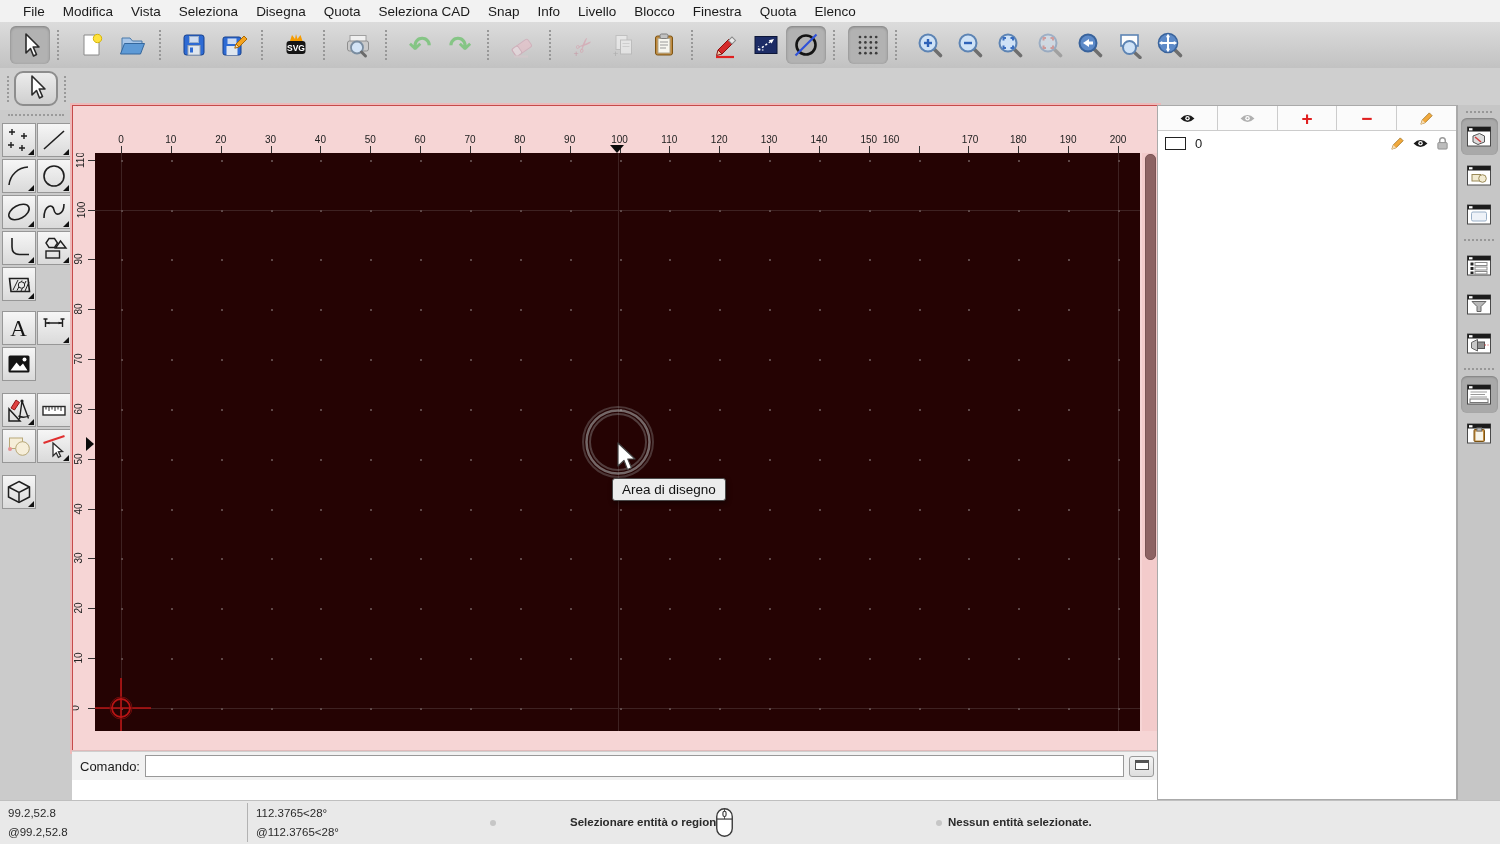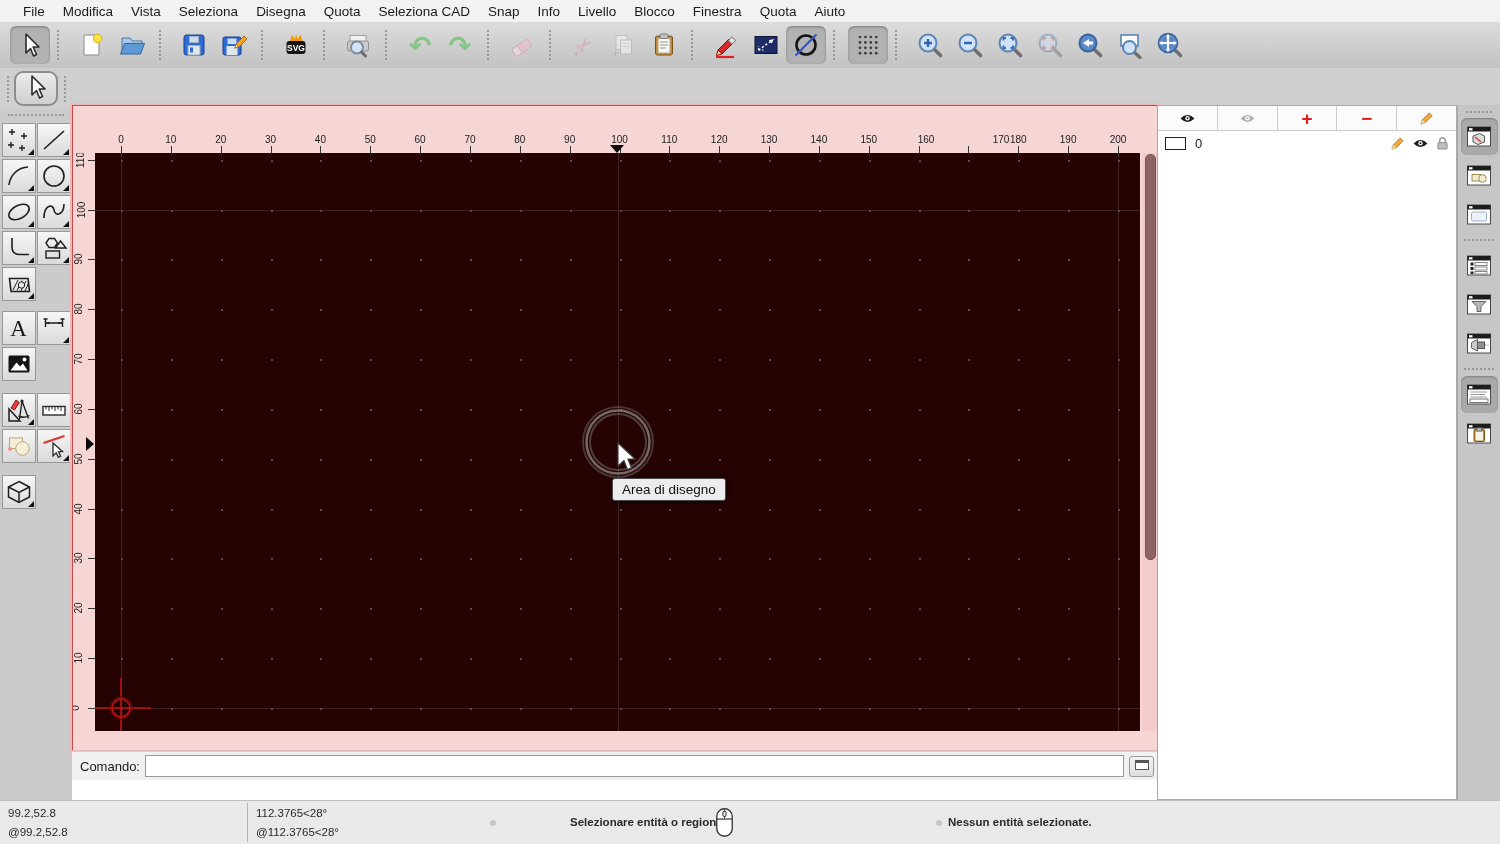--- a/index.html
+++ b/index.html
@@ -110,21 +110,21 @@
       <span class="mitem">Seleziona</span>
       <span class="mitem">Disegna</span>
       <span class="mitem">Quota</span>
       <span class="mitem">Seleziona CAD</span>
       <span class="mitem">Snap</span>
       <span class="mitem">Info</span>
       <span class="mitem">Livello</span>
       <span class="mitem">Blocco</span>
       <span class="mitem">Finestra</span>
       <span class="mitem">Quota</span>
-      <span class="mitem">Aiuto</span>
+      <span class="mitem">Elenco</span>
     </div>
   <div class="toolbar" id="maintb">
       <button class="tbtn pressed" style="border: none; background: rgb(178, 178, 178);">
         <span style="display:flex">
           <svg viewBox="0 0 28 28" width="28" height="28" xmlns="http://www.w3.org/2000/svg">
             <polygon points="10,3 10,22 14.5,17.5 17.5,25 20.5,23.5 17.2,16 23,16" fill="#fdfdfd" stroke="#2b2b2b" stroke-width="1.6" stroke-linejoin="round"></polygon>
           </svg>
         </span>
       </button>
       <div class="tsep"></div>
@@ -564,23 +564,23 @@
         <span class="hnum" style="left:596.35px">110</span>
         <span class="htick" style="left:596.35px"></span>
         <span class="hnum" style="left:646.2px">120</span>
         <span class="htick" style="left:646.2px"></span>
         <span class="hnum" style="left:696.0500000000001px">130</span>
         <span class="htick" style="left:696.0500000000001px"></span>
         <span class="hnum" style="left:745.9000000000001px">140</span>
         <span class="htick" style="left:745.9000000000001px"></span>
         <span class="hnum" style="left:795.75px">150</span>
         <span class="htick" style="left:795.75px"></span>
-        <span class="hnum" style="left:853px">160</span>
+        <span class="hnum" style="left:818px">160</span>
         <span class="htick" style="left:845.6px"></span>
-        <span class="hnum" style="left:928px">170</span>
+        <span class="hnum" style="left:897px">170</span>
         <span class="htick" style="left:895.45px"></span>
         <span class="hnum" style="left:945.3000000000001px">180</span>
         <span class="htick" style="left:945.3000000000001px"></span>
         <span class="hnum" style="left:995.1500000000001px">190</span>
         <span class="htick" style="left:995.1500000000001px"></span>
         <span class="hnum" style="left:1045px">200</span>
         <span class="htick" style="left:1045px"></span>
         <span class="hmark" style="left:537px"></span>
       </div>
     <div class="vruler" id="vruler">

